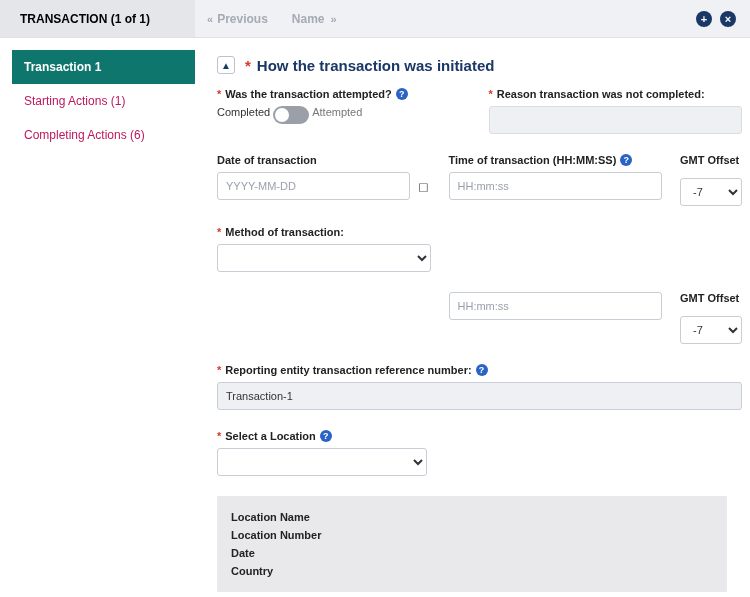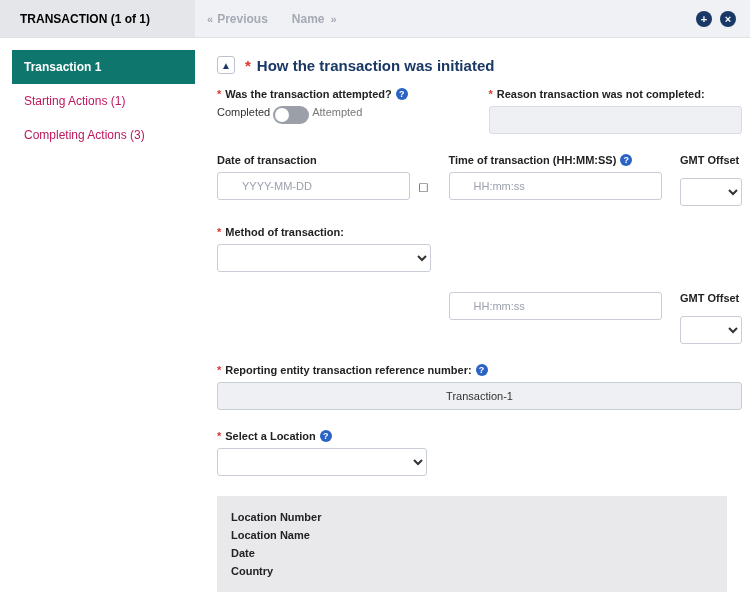--- a/index.html
+++ b/index.html
@@ -118,21 +118,21 @@
     width: 12px; height: 12px; border-radius: 50%;
     background: #2a63c4; color: #fff;
     display: inline-flex; align-items: center; justify-content: center;
     font-size: 9px; font-weight: bold;
     cursor: pointer;
   }
   input[type=text], select, .readonly-box {
     height: 28px;
     border: 1px solid #c8cdd6;
     border-radius: 3px;
-    padding: 0 24px;
+    padding: 0 8px;
     font-size: 11px;
     color: #333;
     background: #fff;
     width: 100%;
   }
   .readonly-box {
     background: #eef0f3;
     border-color: #dadde3;
     display: flex; align-items: center;
   }
@@ -191,21 +191,21 @@
     <div class="circle-btn">+</div>
     <div class="circle-btn">×</div>
   </div>
 </div>
 
 <div class="body-wrap">
 
   <div class="sidebar">
     <div class="side-item active">Transaction 1</div>
     <div class="side-item">Starting Actions (1)</div>
-    <div class="side-item">Completing Actions (3)</div>
+    <div class="side-item">Completing Actions (6)</div>
   </div>
 
   <div class="main">
     <div class="section-head">
       <div class="caret-box">
         <span>▲</span>
       </div>
       <span class="req">*</span>
       <span>How the transaction was initiated</span>
     </div>
@@ -280,37 +280,37 @@
       </div>
     </div>
 
     <div class="row">
       <div class="col half">
         <div class="label">
           <span class="req">*</span>
           <span>Reporting entity transaction reference number:</span>
           <span class="help">?</span>
         </div>
-        <input type="text" class="readonly-box" style="background: rgb(238, 240, 243); text-align: center;" readonly="" value="Transaction-1">
+        <input type="text" class="readonly-box" style="background: rgb(238, 240, 243);" readonly="" value="Transaction-1">
       </div>
     </div>
 
     <div class="row">
       <div class="col">
         <div class="label">
           <span class="req">*</span>
           <span>Select a Location</span>
           <span class="help">?</span>
         </div>
         <select class="sel-small"><option></option></select>
       </div>
     </div>
 
     <div class="loc-box">
+      <div>Location Name</div>
       <div>Location Number</div>
-      <div>Location Name</div>
       <div>Date</div>
       <div>Country</div>
 
     </div>
 
   </div>
 </div>
 
 </body></html>

